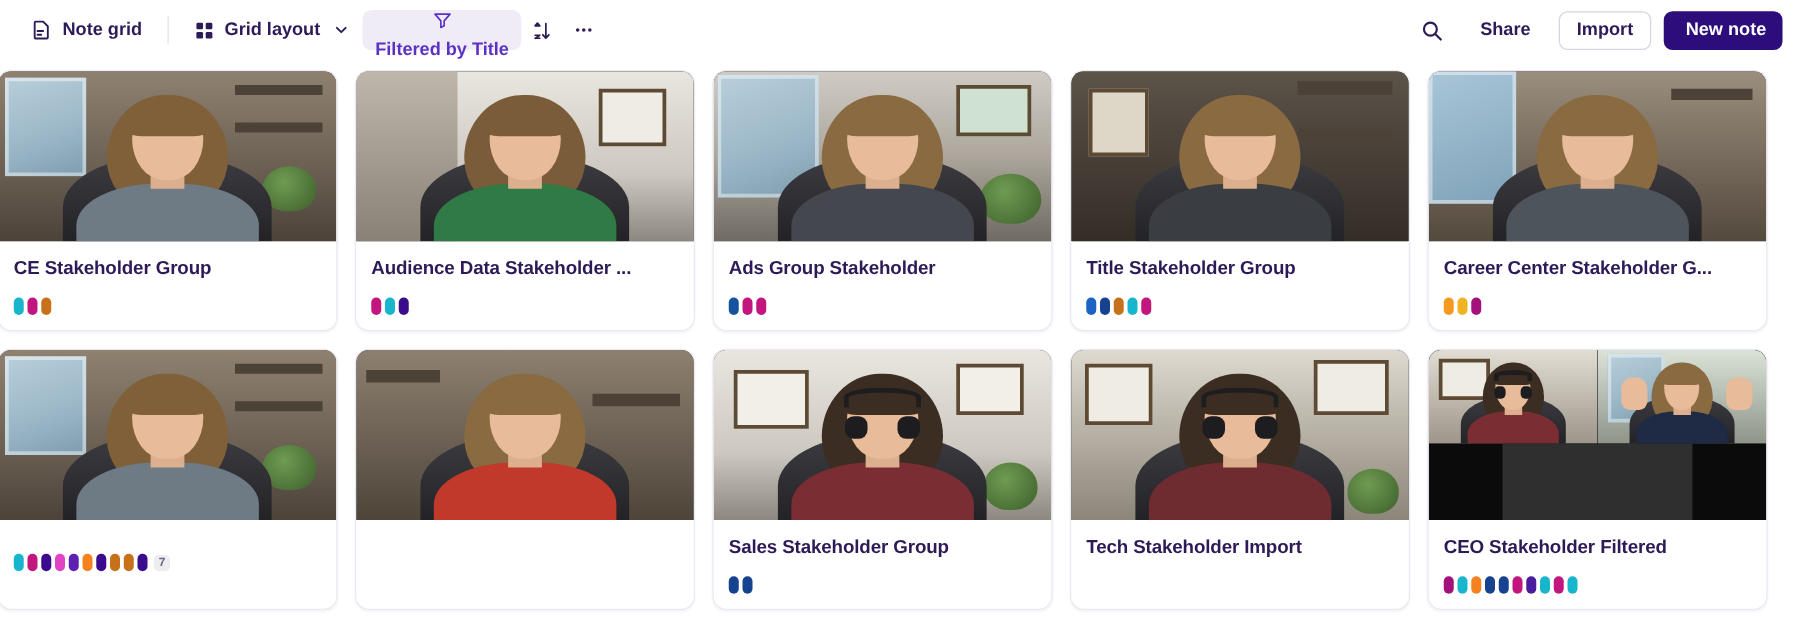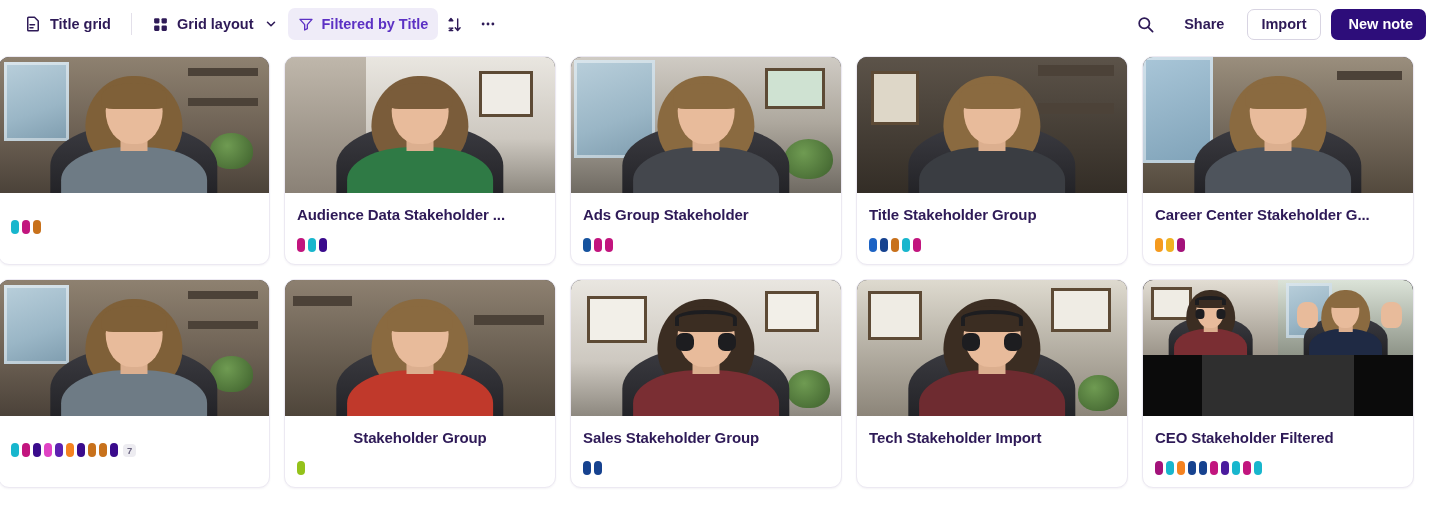--- a/index.html
+++ b/index.html
@@ -25,21 +25,21 @@
   .tb-item {
     display: flex; align-items: center; gap: 8px;
     height: 32px; padding: 0 10px;
     border-radius: 7px;
     color: #2e1a57;
     font-size: 14.5px;
     font-weight: bold;
     white-space: nowrap;
     cursor: pointer;
   }
-  .tb-item.active { background: #efecf8; color: #5c31c4; }
+  .tb-item.active { background: #efecf8; color: #5c31c4; flex-direction: column; }
   .tb-item.plain { padding: 0 8px; }
   .divider {
     width: 1px; height: 22px; background: #e3e0ea; margin: 0 10px;
   }
   .icon { display: inline-flex; align-items: center; justify-content: center; }
   .chev { margin-left: 2px; }
 
   .btn {
     height: 31px;
     display: flex; align-items: center; justify-content: center;
@@ -205,21 +205,21 @@
 <div class="toolbar">
   <div class="tb-left">
 
     <div class="tb-item">
       <span class="icon">
         <svg width="18" height="18" viewBox="0 0 24 24" fill="none" stroke="#2e1a57" stroke-width="2" stroke-linejoin="round">
           <path d="M14 3H6a1 1 0 0 0-1 1v16a1 1 0 0 0 1 1h12a1 1 0 0 0 1-1V8z"></path>
           <path d="M8 13h6M8 17h4" stroke-linecap="round"></path>
         </svg>
       </span>
-      <span>Title grid</span>
+      <span>Note grid</span>
     </div>
 
     <div class="divider"></div>
 
     <div class="tb-item">
       <span class="icon">
         <svg width="17" height="17" viewBox="0 0 24 24" fill="#2e1a57">
           <rect x="3" y="3" width="7.5" height="7.5" rx="1.6"></rect>
           <rect x="13.5" y="3" width="7.5" height="7.5" rx="1.6"></rect>
           <rect x="3" y="13.5" width="7.5" height="7.5" rx="1.6"></rect>
@@ -294,20 +294,21 @@
       <div class="hair-back" style="background:#7f6038"></div>
       <div class="torso" style="background:#6e7b85"></div>
       <div class="neck"></div>
       <div class="head"></div>
       <div class="hair-top" style="background:#7f6038"></div>
 
     </div>
     </div>
       </div>
       <div class="card-body">
+        <div class="card-title">CE Stakeholder Group</div>
         <div class="pills">
           <span class="pill" style="background: rgb(24, 182, 205);"></span>
           <span class="pill" style="background: rgb(194, 21, 126);"></span>
           <span class="pill" style="background: rgb(200, 113, 27);"></span>
         </div>
       </div>
     </div>
     <div class="card">
       <div class="thumb">
     <div class="scene">
@@ -467,26 +468,20 @@
       <div class="chair"></div>
       <div class="hair-back" style="background:#8a6a40"></div>
       <div class="torso" style="background:#c0392b"></div>
       <div class="neck"></div>
       <div class="head"></div>
       <div class="hair-top" style="background:#8a6a40"></div>
 
     </div>
     </div>
       </div>
-      <div class="card-body">
-        <div class="card-title center">Stakeholder Group</div>
-        <div class="pills">
-          <span class="pill" style="background: rgb(148, 194, 26);"></span>
-        </div>
-      </div>
     </div>
     <div class="card">
       <div class="thumb">
     <div class="scene">
           <div class="bg-white"></div>
       <div class="frame" style="left:6%;top:12%;width:22%;height:34%;background:#f2efe8"></div>
       <div class="frame" style="right:8%;top:8%;width:20%;height:30%;background:#f2efe8"></div>
       <div class="plant" style="right:4%;bottom:6%;width:16%;height:28%"></div>
 
     <div class="person">

